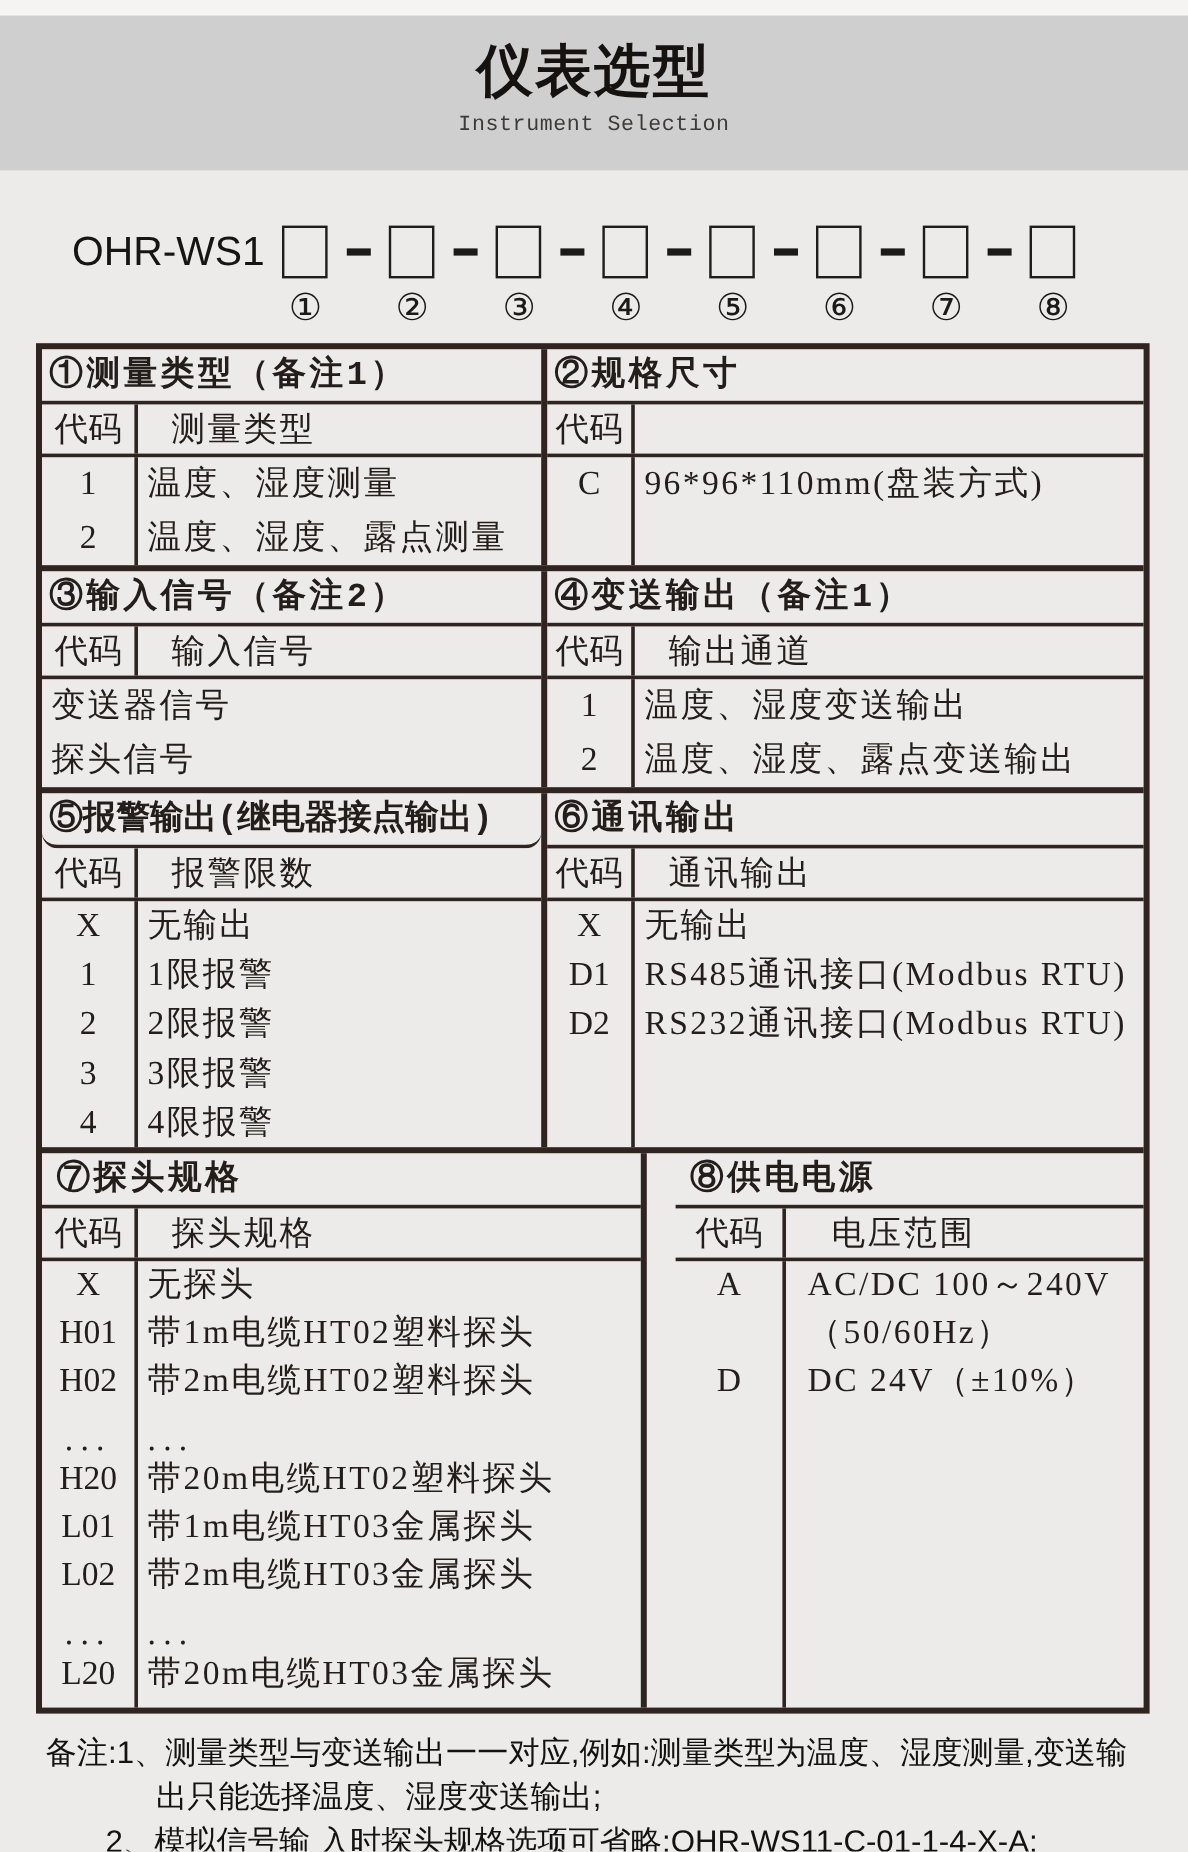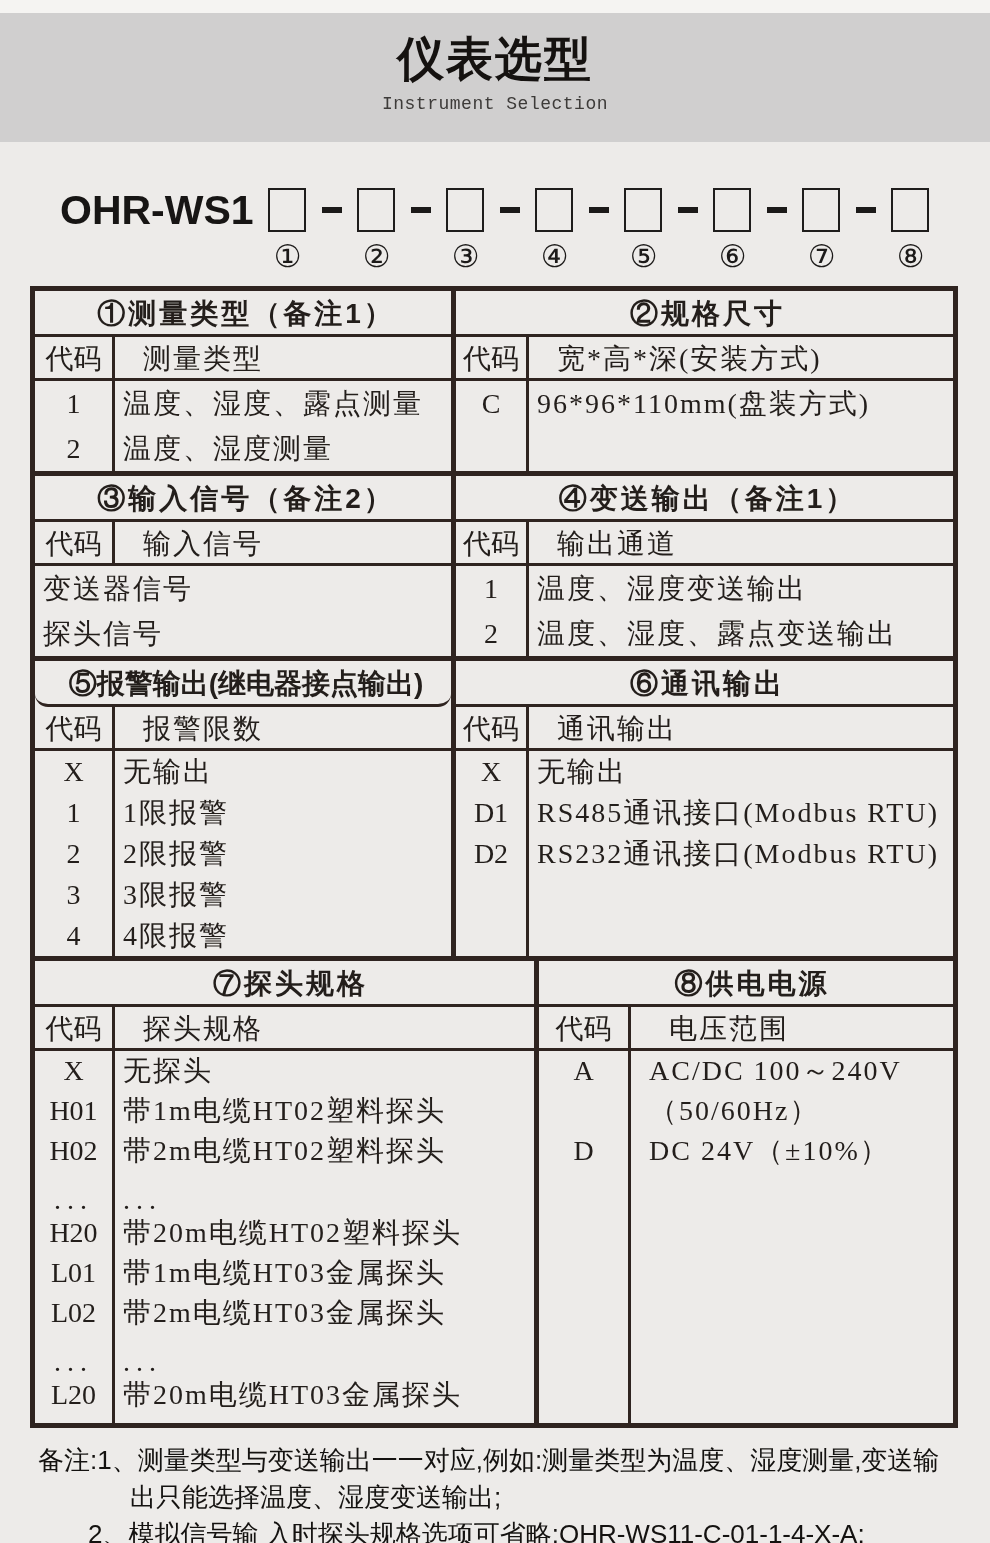--- a/index.html
+++ b/index.html
@@ -20,45 +20,45 @@
     margin:0;padding-top:15px;font-size:47px;font-weight:bold;letter-spacing:2px;
     font-family:"Liberation Sans","DejaVu Sans",sans-serif;color:#151210;
   }
   .band-title .sub{
     margin-top:3px;font-size:18px;color:var(--subtle);
     font-family:Liberation Mono, monospace;letter-spacing:0.5px;
   }
   
   .model-area{height:144px;padding:46px 0 0 60px;display:flex;align-items:flex-start;}
   .model-prefix{
-    font-family:"Liberation Sans","DejaVu Sans",sans-serif;font-weight:bold;
-    font-size:41px;line-height:44px;margin-right:14px;letter-spacing:0;color:#171514;
+    font-family:"Liberation Sans","DejaVu Sans",sans-serif;font-weight:normal;
+    font-size:34px;line-height:44px;margin-right:14px;letter-spacing:0;color:#171514;
   }
   .slot{width:40px;position:relative;height:44px;}
   .slot .box{width:38px;height:44px;border:2px solid var(--boxbd);}
   .slot .circ{
     position:absolute;top:52px;left:0;width:40px;text-align:center;
     font-size:31px;line-height:34px;color:#1c1a19;
   }
   .dash{width:49px;height:44px;display:flex;align-items:center;justify-content:center;}
   .dash .bar{width:20px;height:6px;background:#1c1a19;}
   
   .grid-table{margin:0 0 0 30px;width:928px;border:5px solid var(--bd);}
   .tband{display:flex;align-items:stretch;}
   .tband + .tband{border-top:5px solid var(--bd);}
   .half{display:flex;flex-direction:column;}
   .half.left{border-right:5px solid var(--bd);}
   .b123 .half.left{width:421px;}
   .b123 .half.right{flex:1;}
   .b4 .half.left{width:504px;}
-  .b4 .half.right{flex:1;}
+  .b4 .half.right{flex:1;padding-left:24px;}
   .sec-title{
     height:46px;line-height:45px;border-bottom:3px solid var(--bd);
-    font-family:Liberation Sans, sans-serif;font-weight:bold;
-    font-size:28px;letter-spacing:3px;padding-left:6px;white-space:nowrap;text-align:center;
+    font-family:Liberation Mono, monospace;font-weight:bold;
+    font-size:28px;letter-spacing:3px;padding-left:6px;white-space:nowrap;
   }
   .sec-title.tight{letter-spacing:0;border-radius:13px;}
   .b4 .sec-title{padding-left:12px;}
   .subrow{display:flex;height:44px;line-height:43px;border-bottom:3px solid var(--bd);font-size:28px;gap:20px;}
   .codecol{width:80px;border-right:3px solid var(--bd);text-align:center;flex:none;}
   .right .codecol{width:73px;}
   .b4 .left .codecol{width:80px;}
   .b4 .right .codecol{width:92px;}
   .valcol{flex:1;padding-left:8px;letter-spacing:2px;white-space:nowrap;}
   .b4 .right .valcol{padding-left:18px;}
@@ -154,30 +154,29 @@
       <div class="subrow">
         <div class="codecol">代码</div>
         <div class="valcol">测量类型</div>
       </div>
       <div class="tbody">
         <div class="codecol">
           <div class="line">1</div>
           <div class="line">2</div>
         </div>
         <div class="valcol">
+          <div class="line val-line">温度、湿度测量</div>
           <div class="line val-line">温度、湿度、露点测量</div>
-          <div class="line val-line">温度、湿度测量</div>
         </div>
       </div>
     </div>
     <div class="half right">
       <div class="sec-title">②规格尺寸</div>
       <div class="subrow">
         <div class="codecol">代码</div>
-        <div class="valcol">宽*高*深(安装方式)</div>
       </div>
       <div class="tbody">
         <div class="codecol">
           <div class="line">C</div>
         </div>
         <div class="valcol">
           <div class="line val-line">96*96*110mm(盘装方式)</div>
         </div>
       </div>
     </div>

